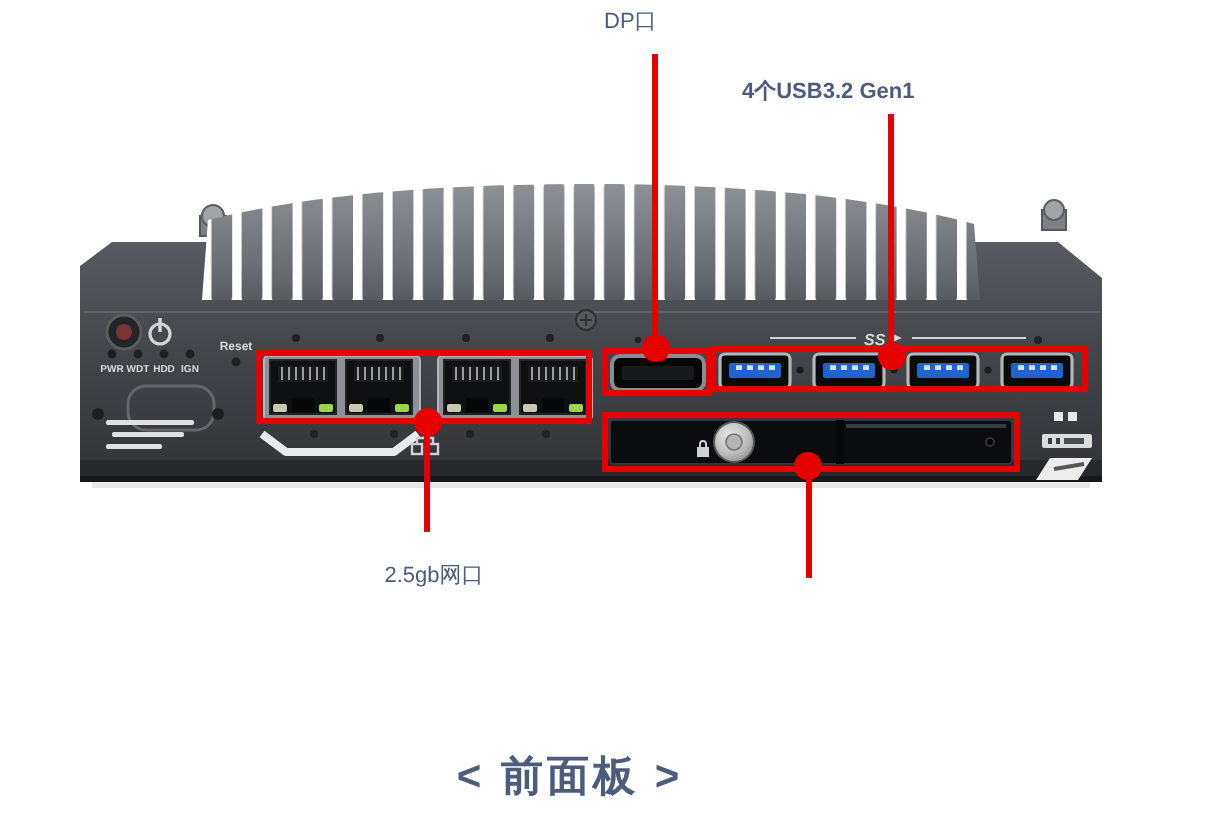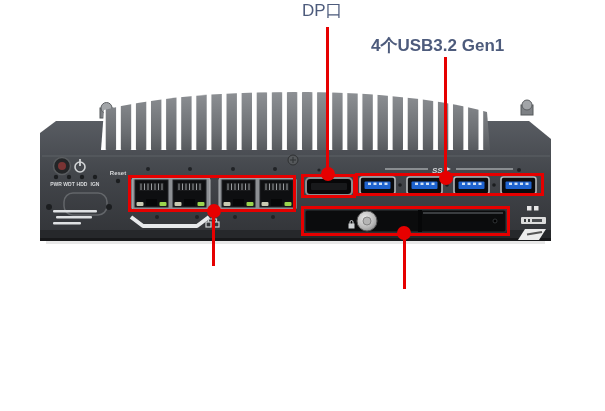--- a/index.html
+++ b/index.html
@@ -1,20 +1,20 @@
 <!DOCTYPE html>
 <html><head>
 <meta charset="utf-8">
 <style>
   html,body{margin:0;padding:0;background:#fff;}
   .stage{position:relative;width:605px;height:411px;background:#ffffff;overflow:hidden;
          font-family:"Liberation Sans","DejaVu Sans",sans-serif;}
   .stage *{box-sizing:border-box;}
   svg{position:absolute;left:0;top:0;}
-  .lbl{position:absolute;color:#4d5b7c;font-size:17px;line-height:18px;white-space:nowrap;}
+  .lbl{position:absolute;color:#4d5b7c;font-size:11px;line-height:18px;white-space:nowrap;}
   .callout-box{position:absolute;border:3px solid #e60000;}
   .callout-line{position:absolute;width:3px;background:#e60000;}
   .callout-dot{position:absolute;width:14px;height:14px;border-radius:50%;background:#e60000;}
   .lan-label{left:137px;top:279px;width:160px;text-align:center;}
   .caption{position:absolute;left:135px;top:374px;width:300px;text-align:center;
            color:#4d5b7c;font-size:21px;font-weight:bold;letter-spacing:2px;}
 </style>
 </head>
 <body>
 
@@ -246,15 +246,17 @@
   <div class="callout-line" style="left:403px;top:235px;height:54px;"></div>
 
   <div class="callout-dot" style="left:321px;top:167px;"></div>
   <div class="callout-dot" style="left:439px;top:171px;"></div>
   <div class="callout-dot" style="left:207px;top:204px;"></div>
   <div class="callout-dot" style="left:397px;top:226px;"></div>
 
   <div class="lbl" style="left:302px;top:2px;">DP口</div>
   <div class="lbl" style="left:371px;top:37px;font-weight:bold;">4个USB3.2 Gen1</div>
   <div class="lbl lan-label">
+    <div>2.5gb网口</div>
   </div>
 
+  <div class="caption">&lt; 前面板 &gt;</div>
 </div>
 
 </body></html>

